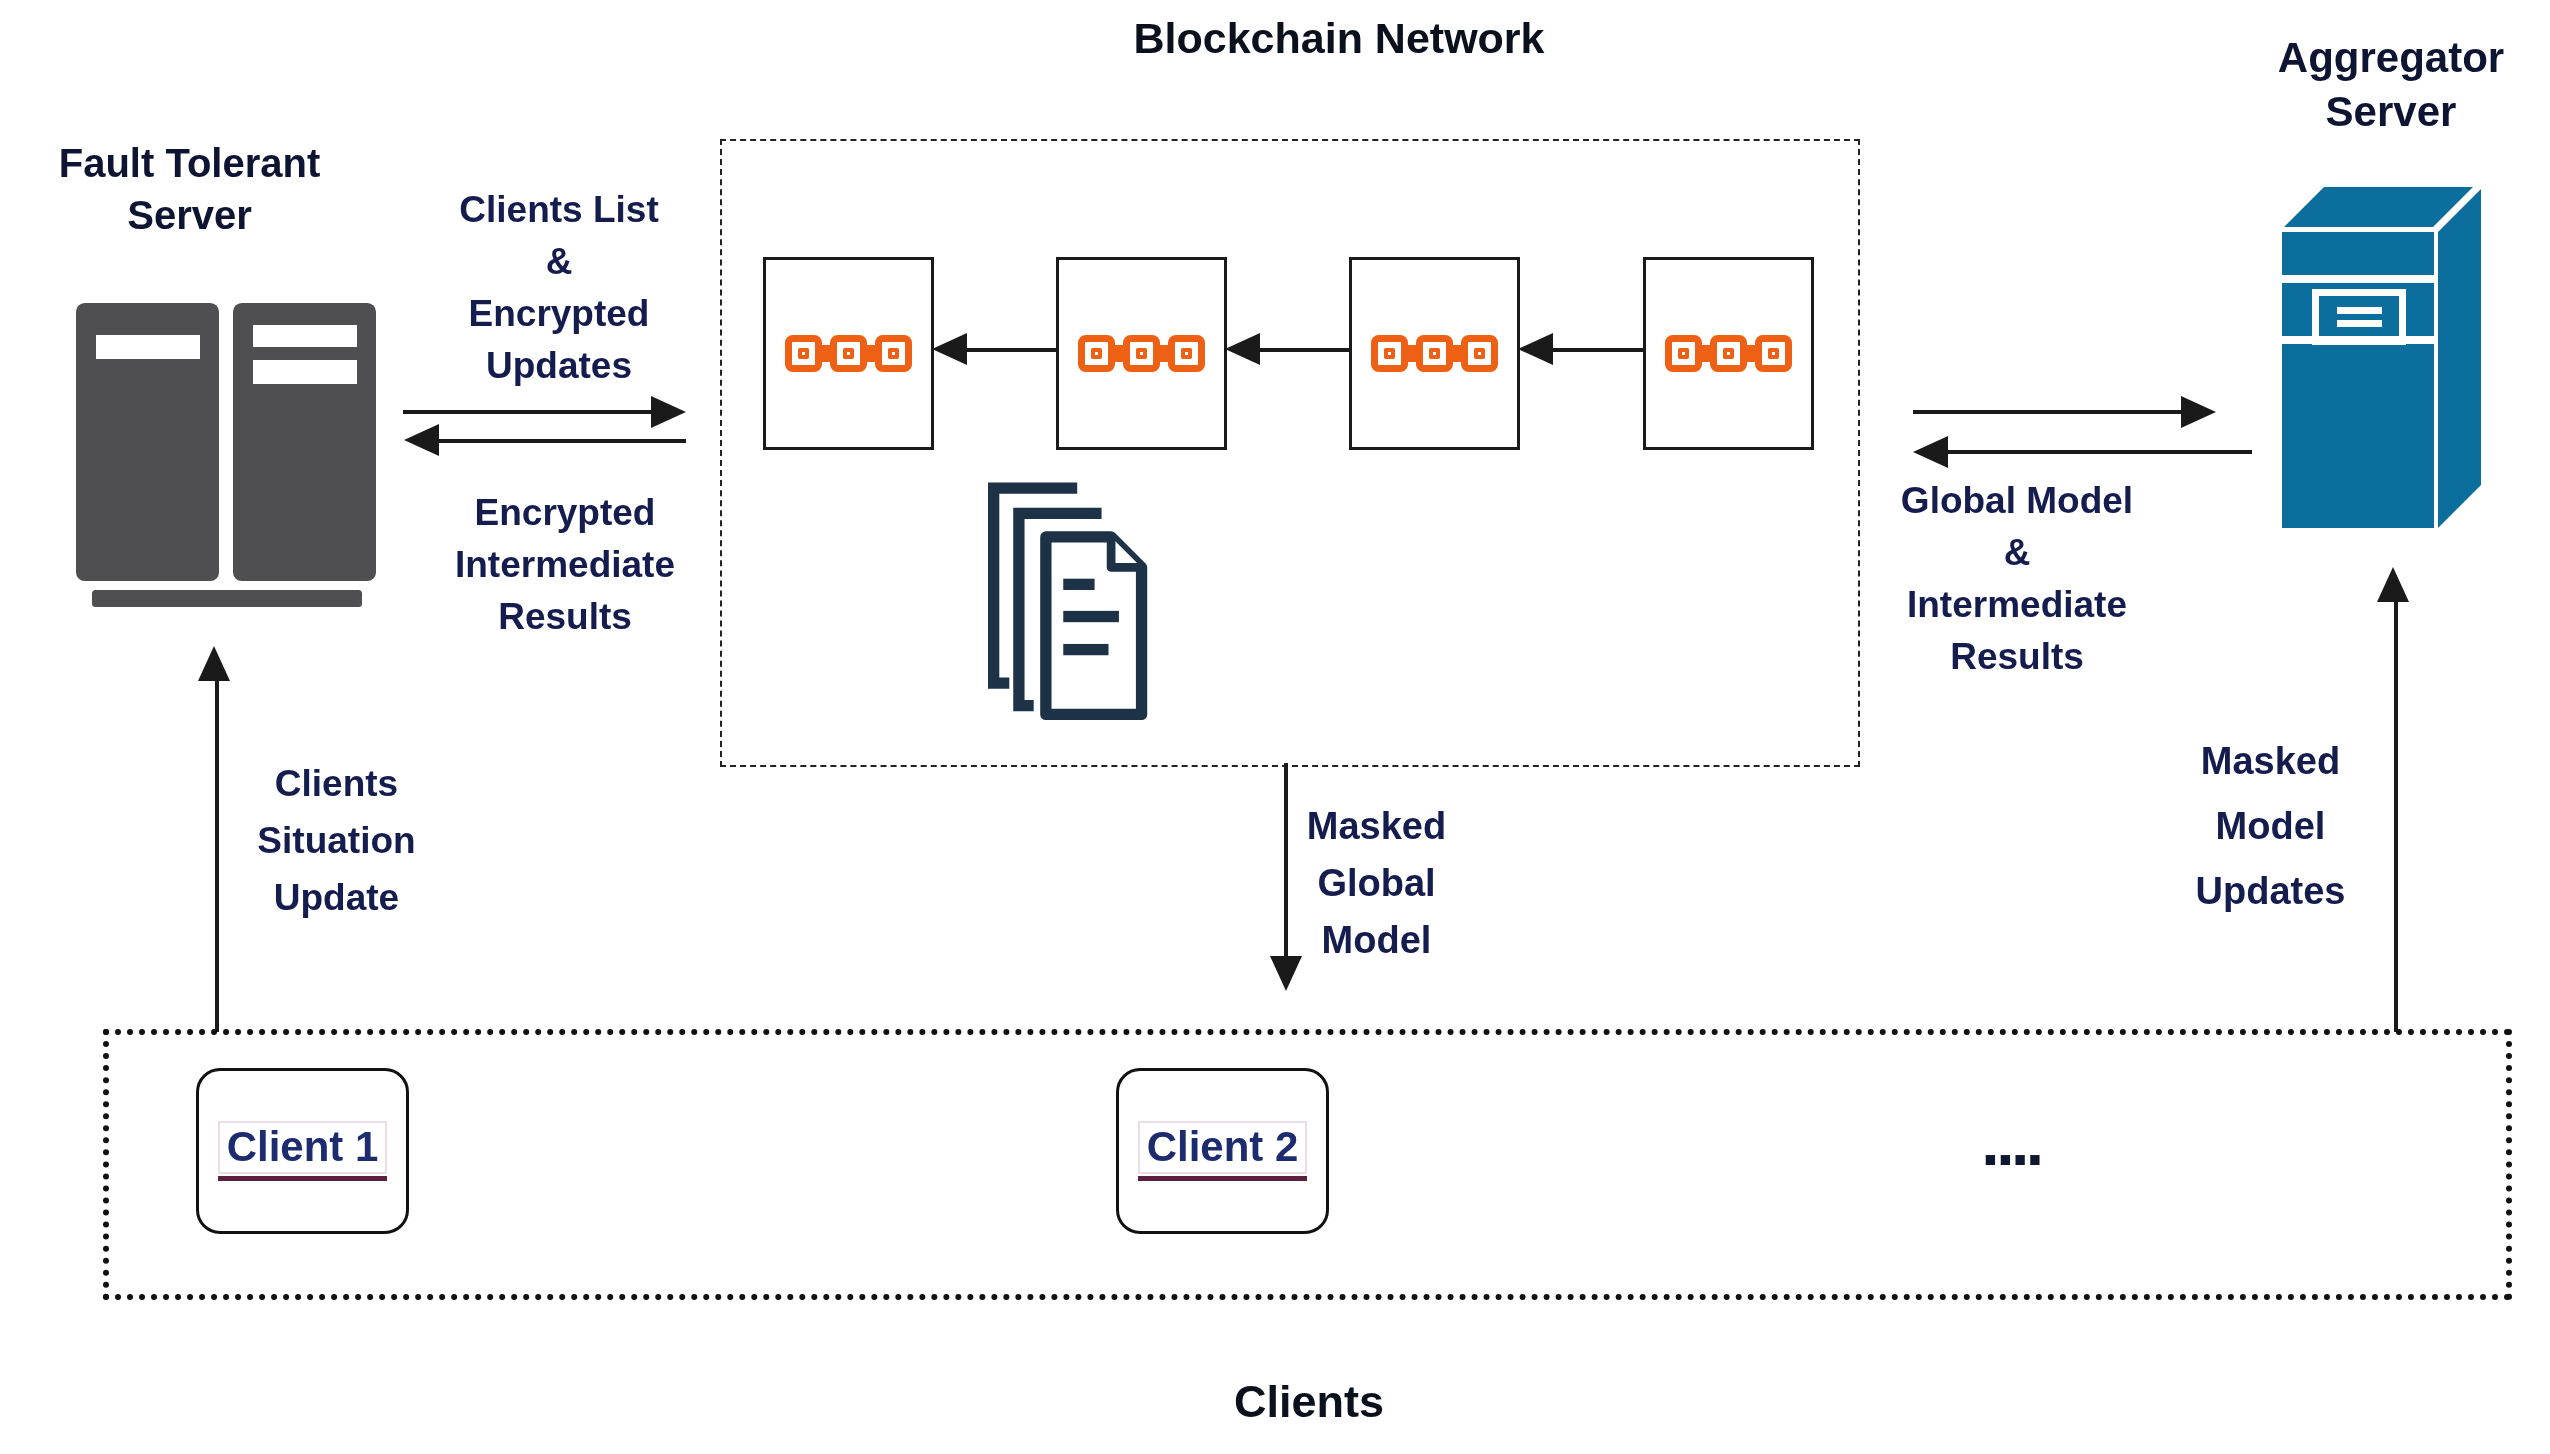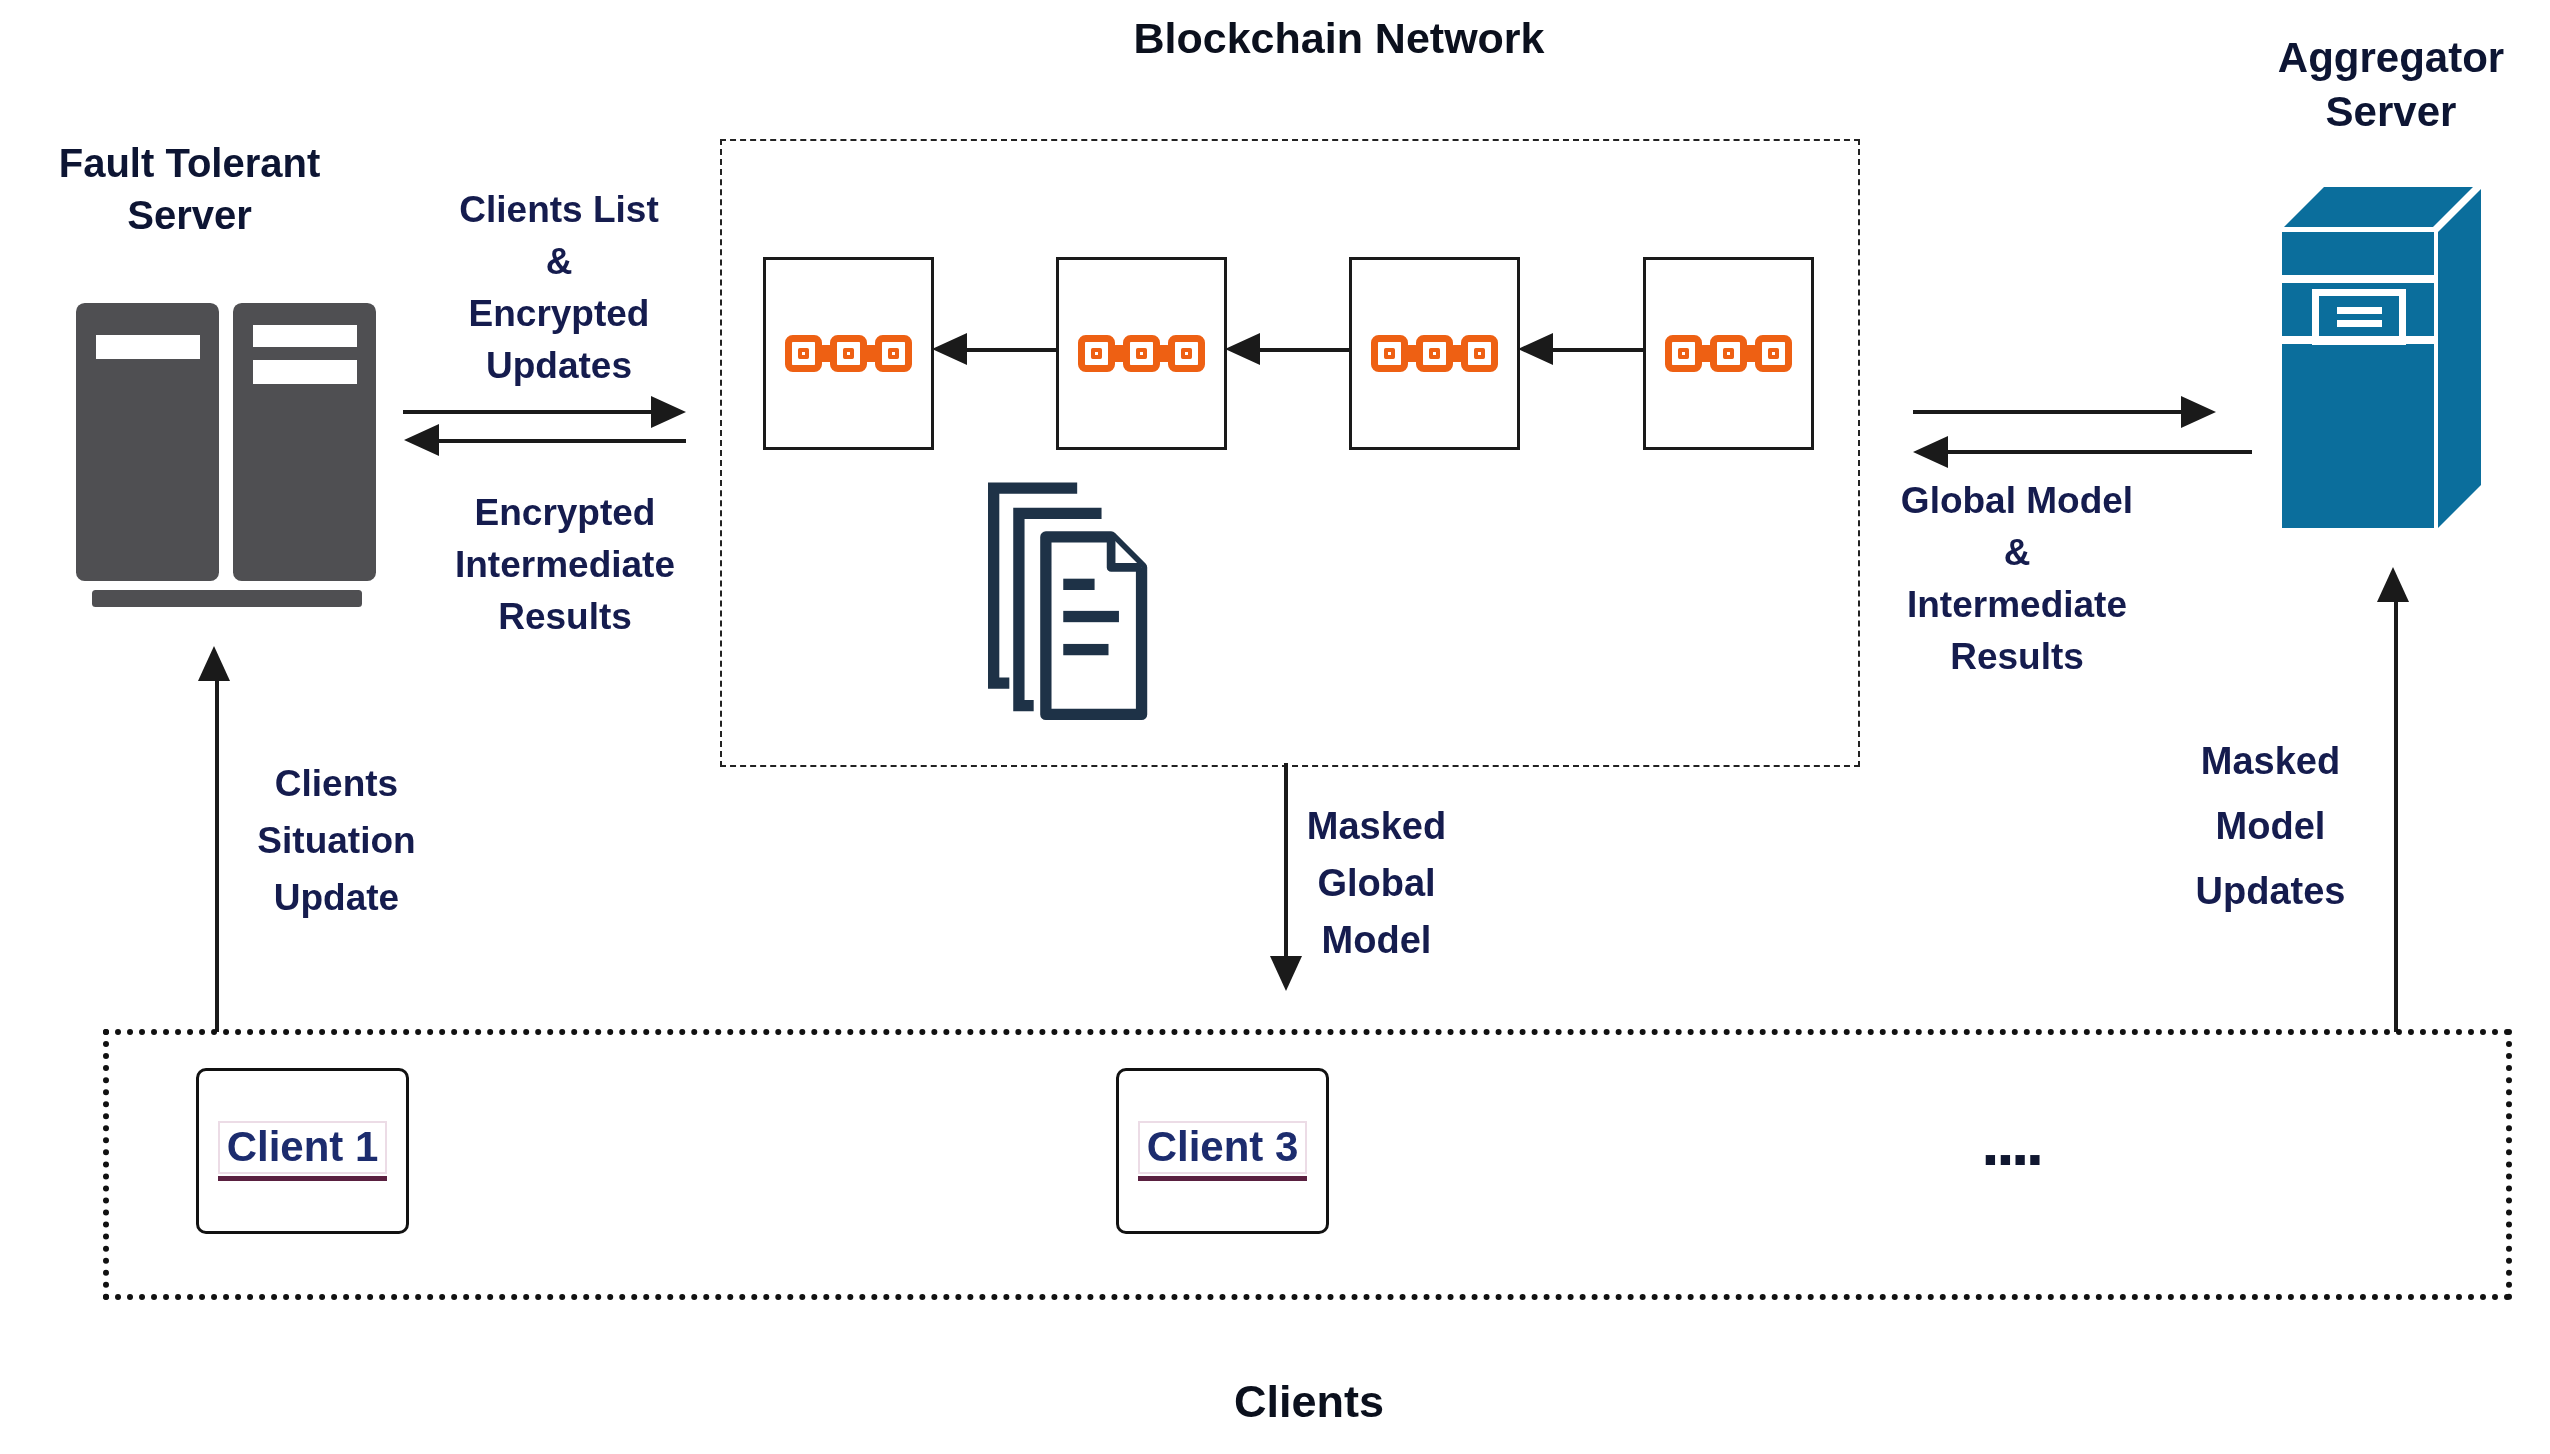--- a/index.html
+++ b/index.html
@@ -46,21 +46,21 @@
   #agg-side { position:absolute; left:156px; top:45px; width:43px; height:296px; background:#0b6e9c;
               transform:skewY(-45deg); transform-origin:top left; }
   .agg-stripe { position:absolute; left:0; width:152px; height:7.8px; background:#ffffff; }
   #agg-frame { position:absolute; left:30px; top:57px; width:80px; height:42px; border:7px solid #ffffff;
                display:flex; flex-direction:column; align-items:center; justify-content:center; gap:5.2px; }
   .agg-bar { width:45px; height:7px; background:#ffffff; }
 
   
   #clients-box { position:absolute; left:103px; top:1029px; width:2409px; height:271px; border:6px dotted #111111; box-sizing:border-box; }
   .client { position:absolute; top:1068px; width:207px; height:160px; background:#ffffff; border:3.5px solid #111111;
-            border-radius:10px; display:flex; align-items:center; justify-content:center; }
+            border-radius:24px; display:flex; align-items:center; justify-content:center; }
   .client-inner { display:flex; flex-direction:column; align-items:stretch; }
   .client-label { border:2.6px solid #ecdce6; background:#ffffff; padding:0 7px 1.7px 7px;
                   font-size:42px; line-height:47px; color:#1c2c6e; text-align:center; }
   .client-underline { height:4.3px; background:#5a2040; margin-top:2.6px; }
   #dots { position:absolute; left:1948px; top:1104px; width:126px; text-align:center;
           font-size:66px; color:#101730; letter-spacing:-3.5px; }
 
   svg .ink { fill:#1e3247; }
 </style>
 </head>
@@ -246,21 +246,21 @@
   <div id="clients-box"></div>
 
   <div class="client" style="left:196px;">
     <div class="client-inner">
       <div class="client-label">Client 1</div>
       <div class="client-underline"></div>
     </div>
   </div>
   <div class="client" style="left:1116px;">
     <div class="client-inner">
-      <div class="client-label">Client 3</div>
+      <div class="client-label">Client 2</div>
       <div class="client-underline"></div>
     </div>
   </div>
   <div id="dots">....</div>
 
   <div class="lbl" style="left:1135px; top:1377px; width:348px; font-size:45px; line-height:50px; color:#0b101d;">Clients</div>
 
 </div>
 
 

